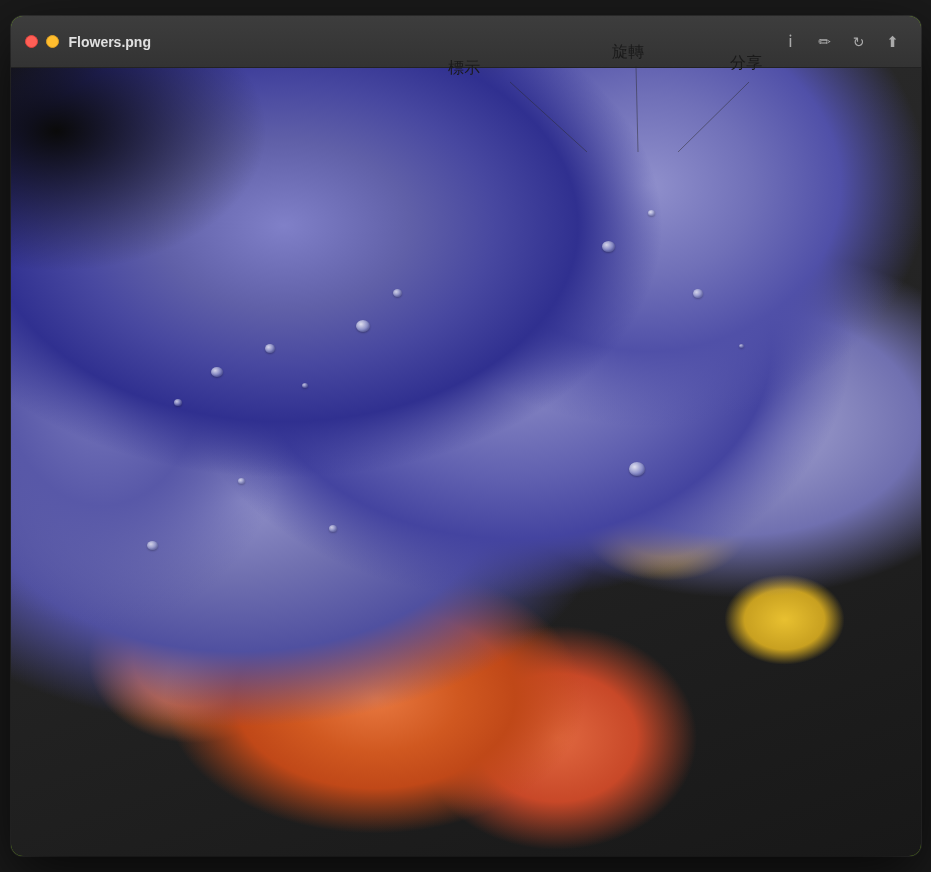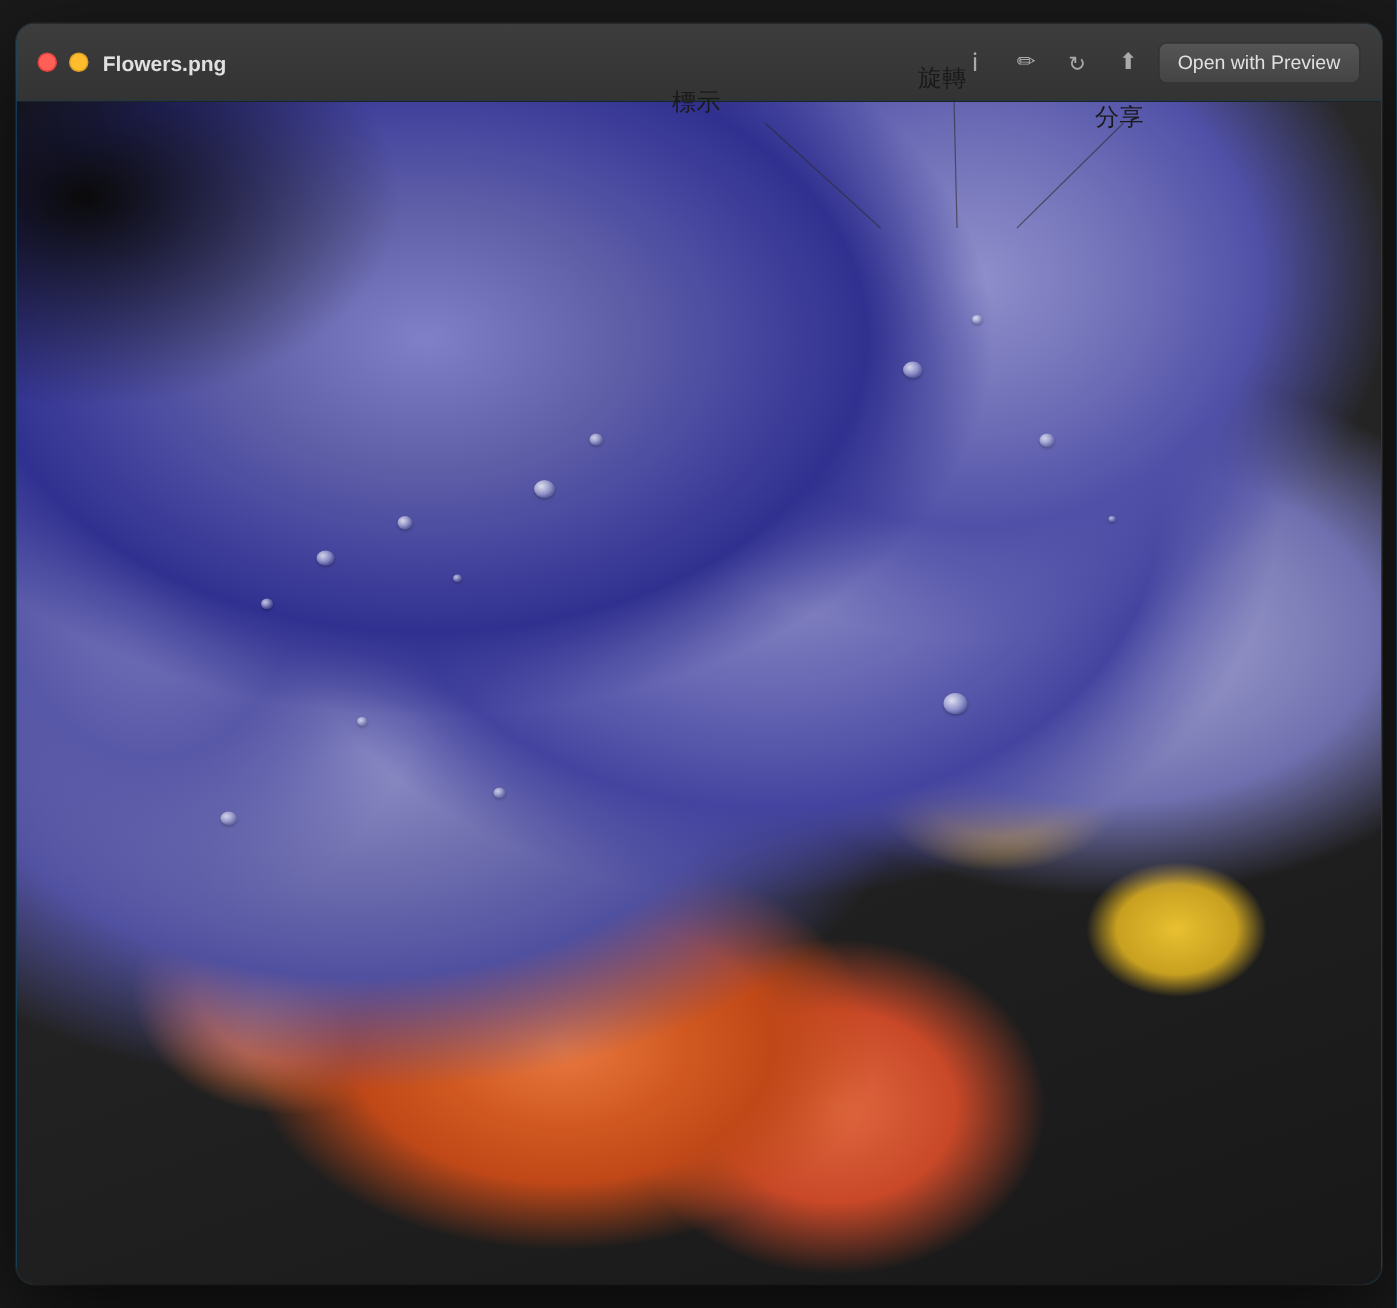--- a/index.html
+++ b/index.html
@@ -10,21 +10,21 @@
       background: #1a1a1a;
       display: flex;
       align-items: center;
       justify-content: center;
       font-family: -apple-system, BlinkMacSystemFont, "Helvetica Neue", sans-serif;
     }
 
     .quick-look-window {
       width: 910px;
       height: 840px;
-      background: #0369a1;
+      background: #84cc16;
       border-radius: 12px;
       box-shadow: 0 20px 60px rgba(0,0,0,0.7), 0 0 0 1px rgba(255,255,255,0.1);
       overflow: hidden;
       display: flex;
       flex-direction: column;
     }
 
     .titlebar {
       height: 52px;
       background: linear-gradient(to bottom, #3d3d3d, #333333);
@@ -207,21 +207,20 @@
         </button>
 
         <button class="toolbar-icon-btn">
           <span class="icon-char" style="font-size:14px;">↻</span>
         </button>
 
         <button class="toolbar-icon-btn">
           <span class="icon-char" style="font-size:15px;">⬆</span>
         </button>
 
-        <button class="open-preview-btn">Open with Preview</button>
       </div>
     </div>
 
     <div class="image-area">
       <div class="flower-bg">
 
         <div class="droplet" style="width:12px;height:10px;left:22%;top:38%;opacity:0.85;"></div>
         <div class="droplet" style="width:8px;height:7px;left:18%;top:42%;opacity:0.8;"></div>
         <div class="droplet" style="width:10px;height:9px;left:28%;top:35%;opacity:0.85;"></div>
         <div class="droplet" style="width:6px;height:5px;left:32%;top:40%;opacity:0.75;"></div>
@@ -245,15 +244,15 @@
 
     <line x1="636" y1="66" x2="638" y2="152" stroke="#2a2a2a" stroke-width="0.8" opacity="0.6"></line>
 
     <line x1="749" y1="82" x2="678" y2="152" stroke="#2a2a2a" stroke-width="0.8" opacity="0.6"></line>
   </svg>
 
   <span class="ann" style="top: 58px; left: 448px;">標示</span>
 
   <span class="ann" style="top: 42px; left: 612px;">旋轉</span>
 
-  <span class="ann" style="top: 68px; left: 730px;">分享</span>
+  <span class="ann" style="top: 53px; left: 730px;">分享</span>
 
 </div>
 
 </body></html>

